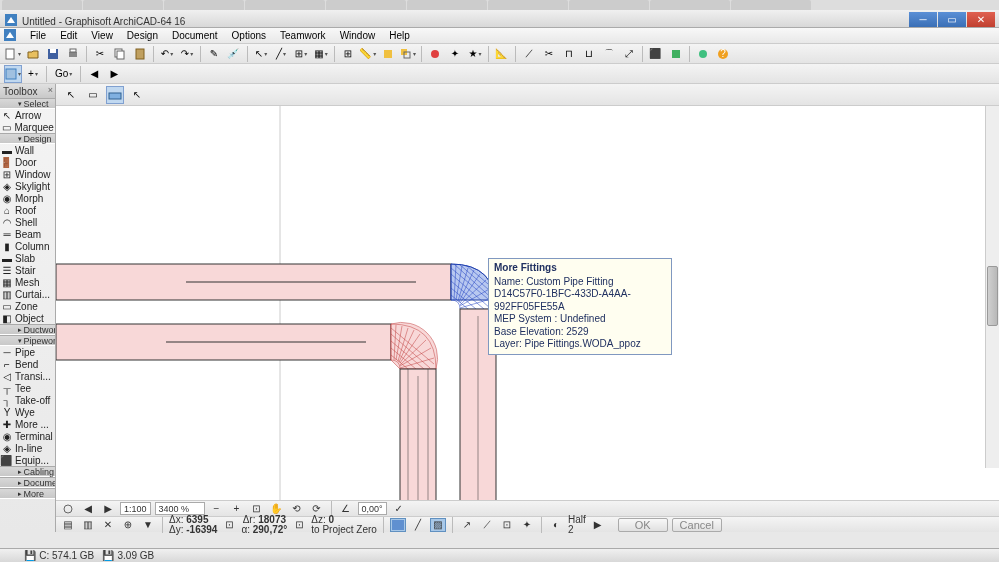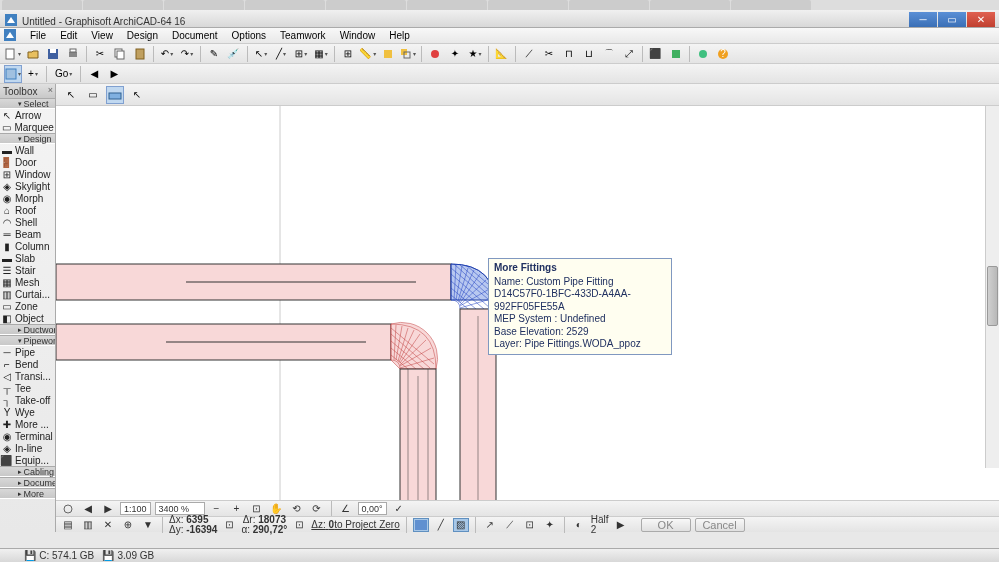--- a/index.html
+++ b/index.html
@@ -477,21 +477,21 @@
       <span style="display:inline-flex;flex-direction:column;line-height:1;">
         <span><span>Δx:</span> <b>6395</b></span>
         <span><span>Δy:</span> <b>-16394</b></span>
       </span>
       <div class="bb-btn">⊡</div>
       <span style="display:inline-flex;flex-direction:column;line-height:1;text-align:center;">
         <span><span>Δr:</span> <b>18073</b></span>
         <span><span>α:</span> <b>290,72°</b></span>
       </span>
       <div class="bb-btn">⊡</div>
-      <span style="display:inline-flex;flex-direction:row;line-height:1;text-decoration:underline;">
+      <span style="display:inline-flex;flex-direction:column;line-height:1;">
         <span><span>Δz:</span> <b>0</b></span>
         <span>to Project Zero</span>
       </span>
       <div class="tb-sep"></div>
       <div class="bb-btn on">
           <svg width="12" height="10">
             <rect width="12" height="10" fill="#6090d0"></rect>
           </svg>
         </div>
       <div class="bb-btn">╱</div>

